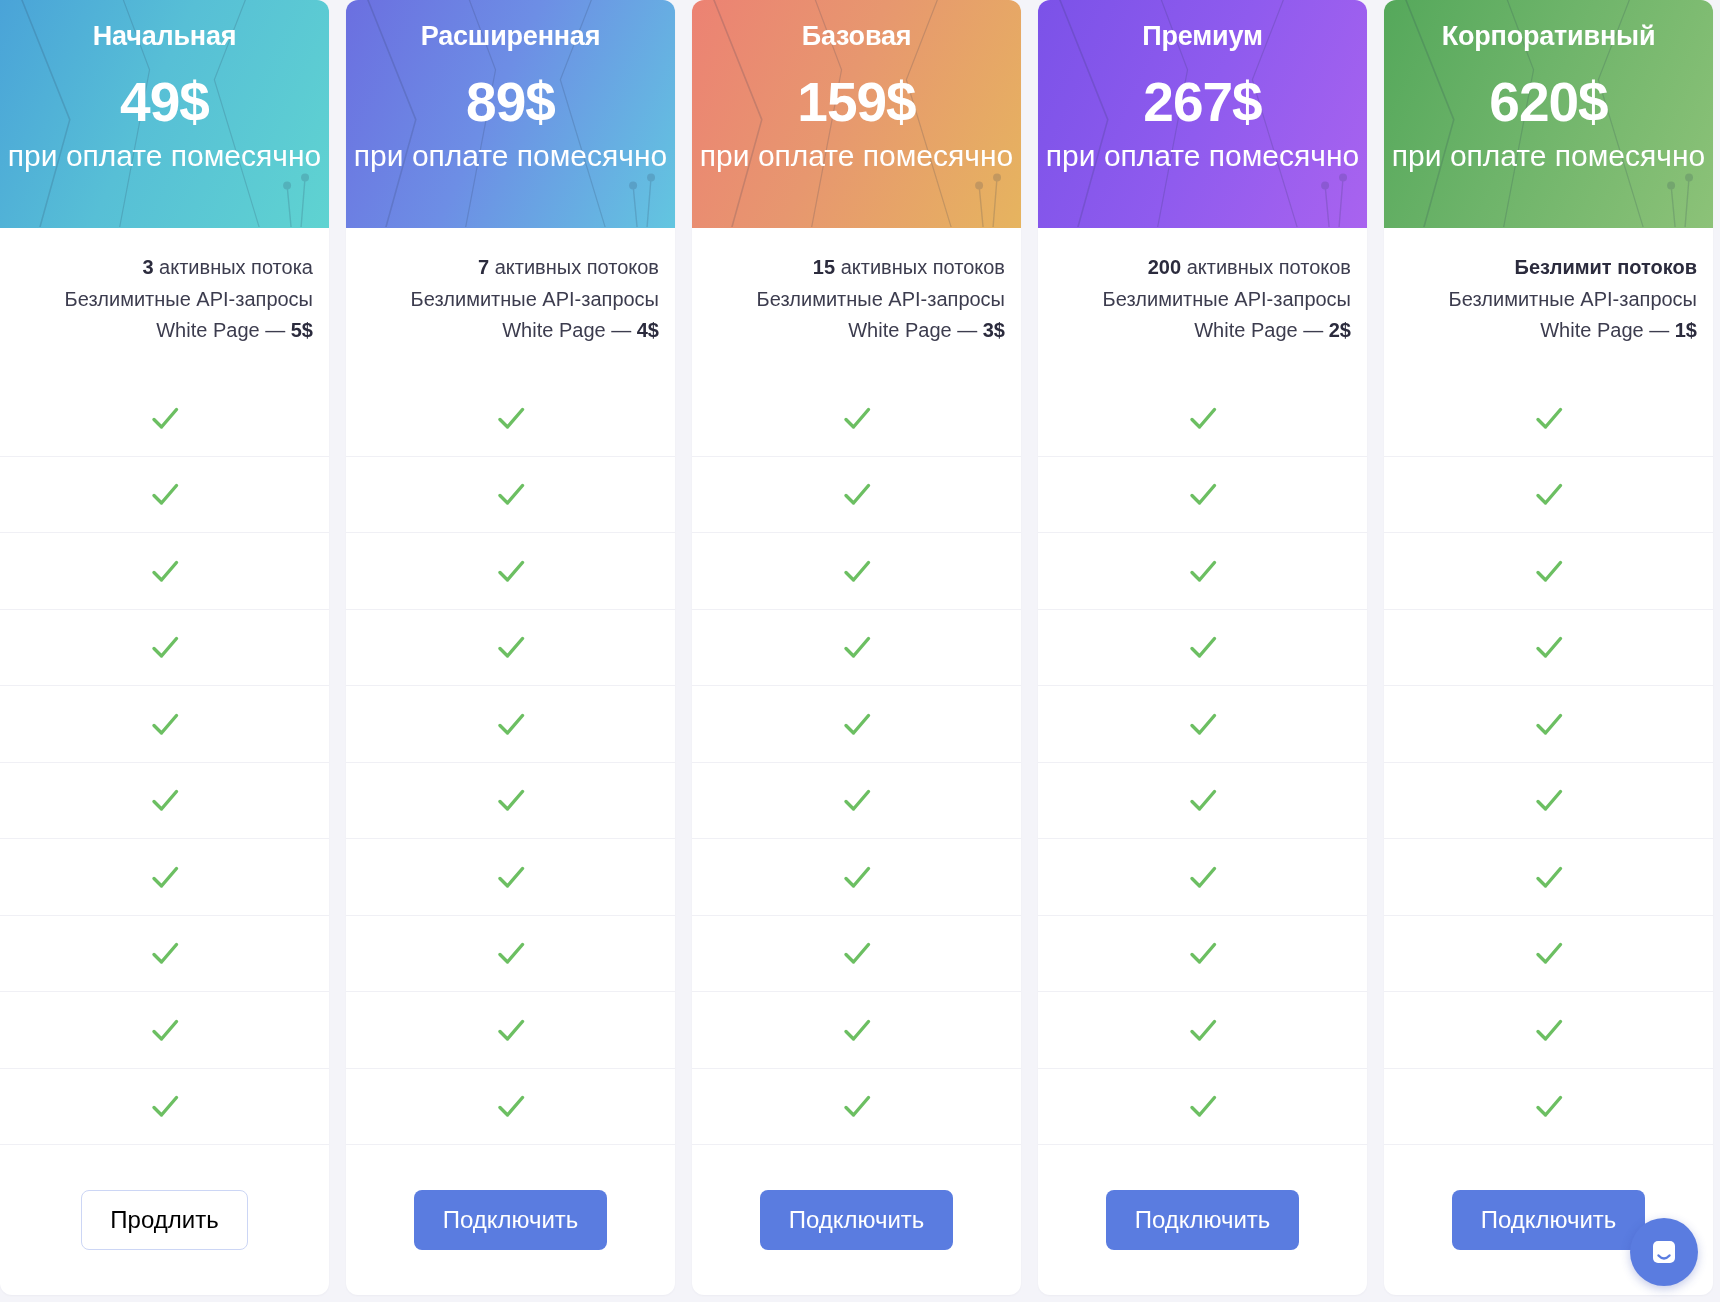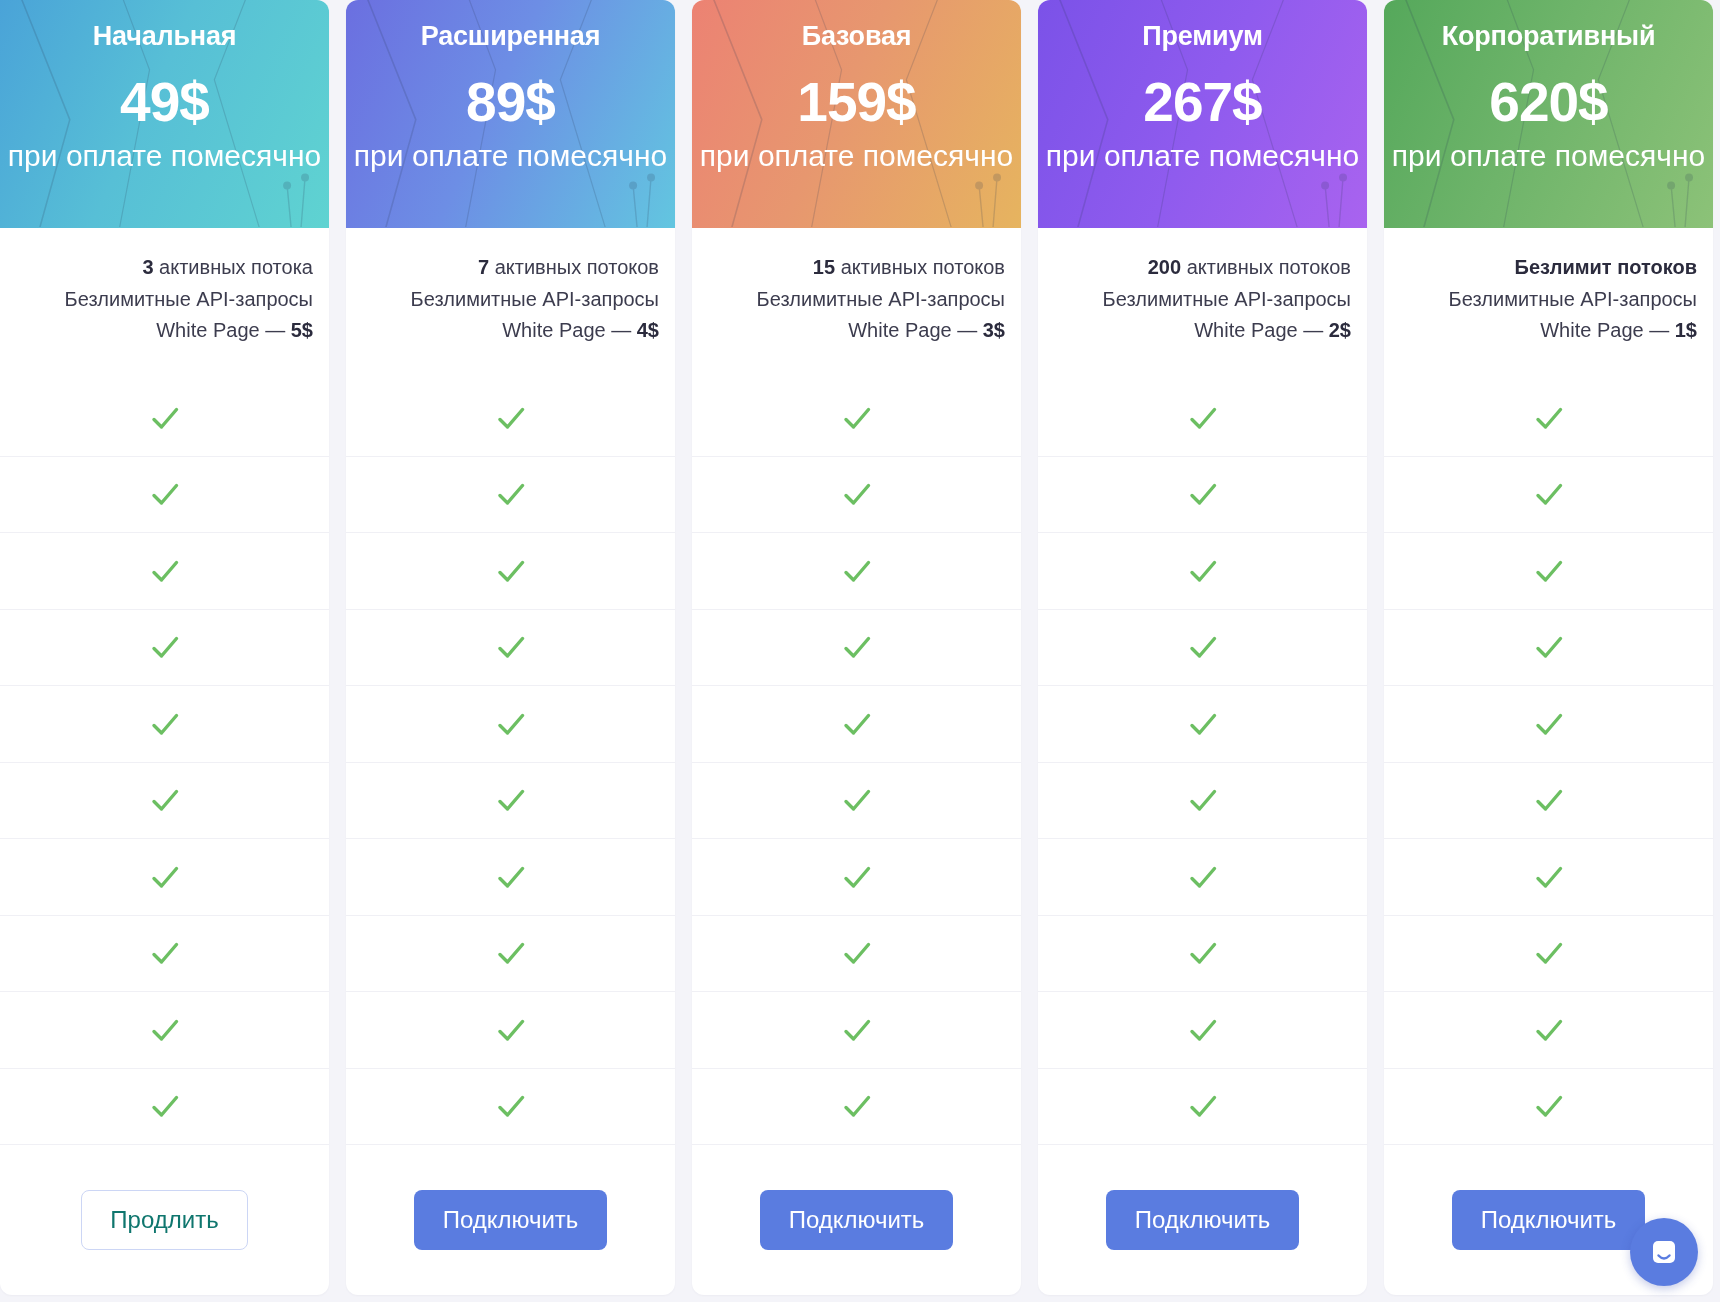--- a/index.html
+++ b/index.html
@@ -143,21 +143,21 @@
     white-space: nowrap;
     border: 1px solid transparent;
     line-height: 1.1;
   }
   .cta-button.filled {
     background: #5a7ce0;
     color: #ffffff;
   }
   .cta-button.outline {
     background: #ffffff;
-    color: #0f766e;
+    color: #000000;
     border: 1px solid #ccd6f5;
     text-align: right;
   }
 
   
   #chat-widget {
     position: absolute;
     right: 22px;
     bottom: 16px;
     width: 68px;

